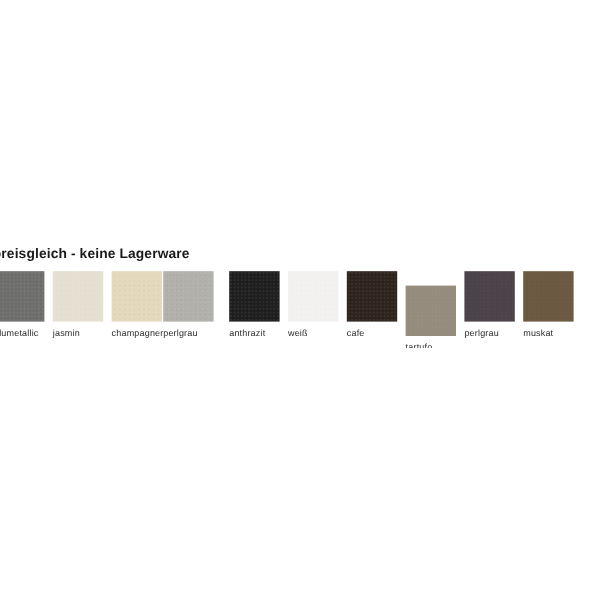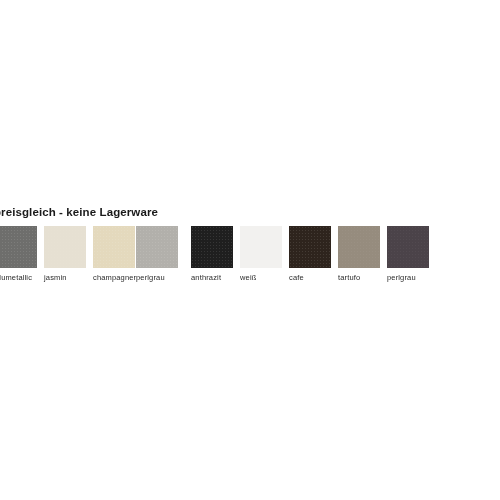--- a/index.html
+++ b/index.html
@@ -116,24 +116,28 @@
           <span class="swatch-label">anthrazit</span>
         </div>
         <div class="swatch-cell" style="left: 245px;">
           <span class="swatch-chip smooth" style="background: rgb(242, 241, 239); width: 42px; height: 42px;"></span>
           <span class="swatch-label">weiß</span>
         </div>
         <div class="swatch-cell" style="left: 294px;">
           <span class="swatch-chip" style="background: rgb(46, 36, 29); width: 42px; height: 42px;"></span>
           <span class="swatch-label">cafe</span>
         </div>
-        <div class="swatch-cell" style="left: 343px;">
+        <div class="swatch-cell" style="left: 343px; margin-top: 12px;">
           <span class="swatch-chip smooth" style="background: rgb(150, 140, 126); width: 42px; height: 42px;"></span>
           <span class="swatch-label">tartufo</span>
         </div>
         <div class="swatch-cell" style="left: 392px;">
           <span class="swatch-chip smooth" style="background: rgb(75, 67, 73); width: 42px; height: 42px;"></span>
           <span class="swatch-label">perlgrau</span>
         </div>
+        <div class="swatch-cell" style="left: 441px;">
+          <span class="swatch-chip smooth" style="background: rgb(107, 89, 66); width: 42px; height: 42px;"></span>
+          <span class="swatch-label">muskat</span>
+        </div>
       </div>
 
   </div>
 </div>
 
 </body></html>

